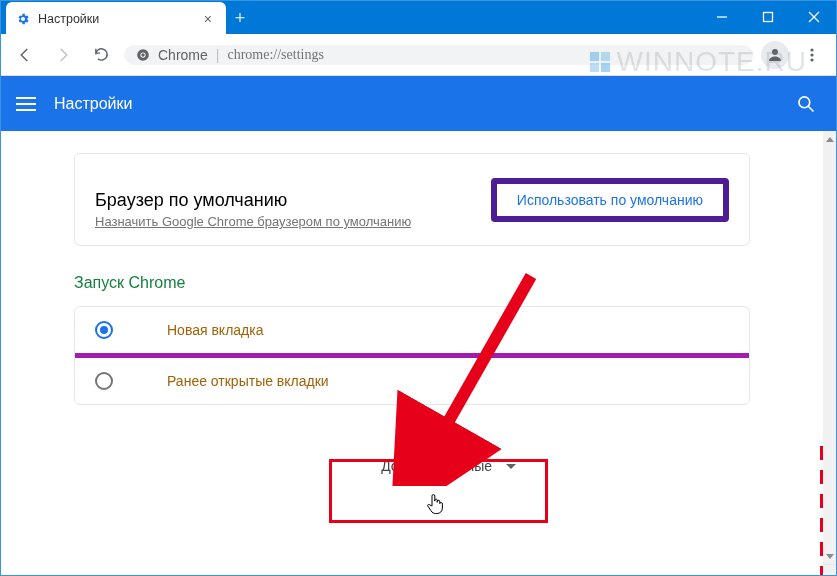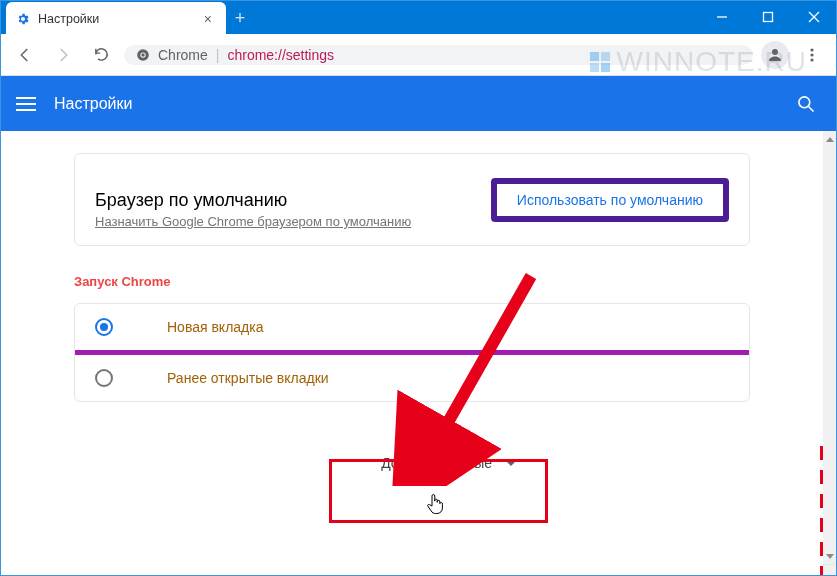--- a/index.html
+++ b/index.html
@@ -13,37 +13,37 @@
   .spacer { flex: 1; }
   .win-controls { display: flex; }
   .win-btn { width: 46px; display: flex; align-items: center; justify-content: center; cursor: pointer; }
   .win-btn svg { fill: none; stroke: #fff; stroke-width: 1.3; }
   .toolbar { display: flex; align-items: center; height: 42px; background: #fff; border-bottom: 1px solid #e0e0e0; padding: 0 10px; gap: 8px; }
   .tbtn { width: 30px; height: 30px; display: flex; align-items: center; justify-content: center; color: #5f6368; cursor: pointer; border-radius: 50%; }
   .tbtn[data-disabled="true"] svg { opacity: .4; }
   .omnibox { flex: 1; height: 20px; background: #f1f3f4; border-radius: 15px; display: flex; align-items: center; padding: 0 12px; gap: 8px; color: #5f6368; font-size: 14px; }
   .omnibox .chrlogo { width: 14px; height: 14px; }
   .omni-label { color: #5f6368; }
-  .omni-url { color: #be185d; }
+  .omni-url { color: #737373; font-family: Liberation Serif, serif; }
   .omni-sep { color: #c0c3c6; }
   .avatar-btn { width: 28px; height: 28px; border-radius: 50%; background: #e8eaed; display: flex; align-items: center; justify-content: center; }
   .header { background: #1a73e8; color: #fff; height: 55px; display: flex; align-items: center; padding: 0 16px; gap: 18px; }
   .hamburger { width: 20px; height: 14px; display: flex; flex-direction: column; justify-content: space-between; cursor: pointer; }
   .hamburger div { height: 2px; background: #fff; }
   .header-title { font-size: 16px; flex: 1; }
   .search-btn svg { stroke: #fff; }
   .content-wrap { position: absolute; top: 131px; left: 1px; right: 14px; bottom: 1px; background: #fff; overflow: hidden; }
   .content { width: 676px; margin: 0 auto; padding-top: 22px; }
   .card { border: 1px solid #e4e6e8; border-radius: 6px; background: #fff; }
   .card-row { display: flex; align-items: center; padding: 16px 20px; gap: 16px; }
   .card-text { flex: 1; }
   .ct-title { font-size: 18px; color: #000000; margin-bottom: 3px; margin-top: 20px; }
   .ct-sub { font-size: 13px; color: #757575; text-decoration: underline; }
   .outline-btn { color: #1a73e8; border: 6px solid #4c1d95; background: #fff; font-size: 14px; padding: 8px 20px; border-radius: 4px; cursor: pointer; font-family: inherit; }
-  .section-title { font-size: 13px; color: #ef4444; margin: 28px 0 14px; font-weight: bold; }
+  .section-title { font-size: 16px; color: #15803d; margin: 28px 0 14px; }
   .radio-row { display: flex; align-items: center; padding: 14px 20px; gap: 22px; cursor: pointer; }
   .radio-row + .radio-row { border-top: 5px solid #a21caf; }
   .radio { width: 18px; height: 18px; border-radius: 50%; border: 2px solid #757575; position: relative; flex-shrink: 0; }
   .radio.selected { border-color: #1a73e8; }
   .radio.selected::after { content: ""; position: absolute; inset: 3px; background: #1a73e8; border-radius: 50%; }
   .radio-label { font-size: 14px; color: #a16207; margin-left: 32px; }
   .advanced { margin: 30px auto 0; width: 210px; height: 62px; display: flex; align-items: center; justify-content: flex-end; gap: 14px; border: 1px solid transparent; cursor: pointer; font-size: 14px; color: #444; position: relative; }
   .advanced .caret { width: 0; height: 0; border-left: 5px solid transparent; border-right: 5px solid transparent; border-top: 5px solid #5f6368; }
   .highlight { position: absolute; border: 3px solid #e6001a; pointer-events: none; }
   .hl-adv { left: 328px; top: 328px; width: 219px; height: 64px; }

